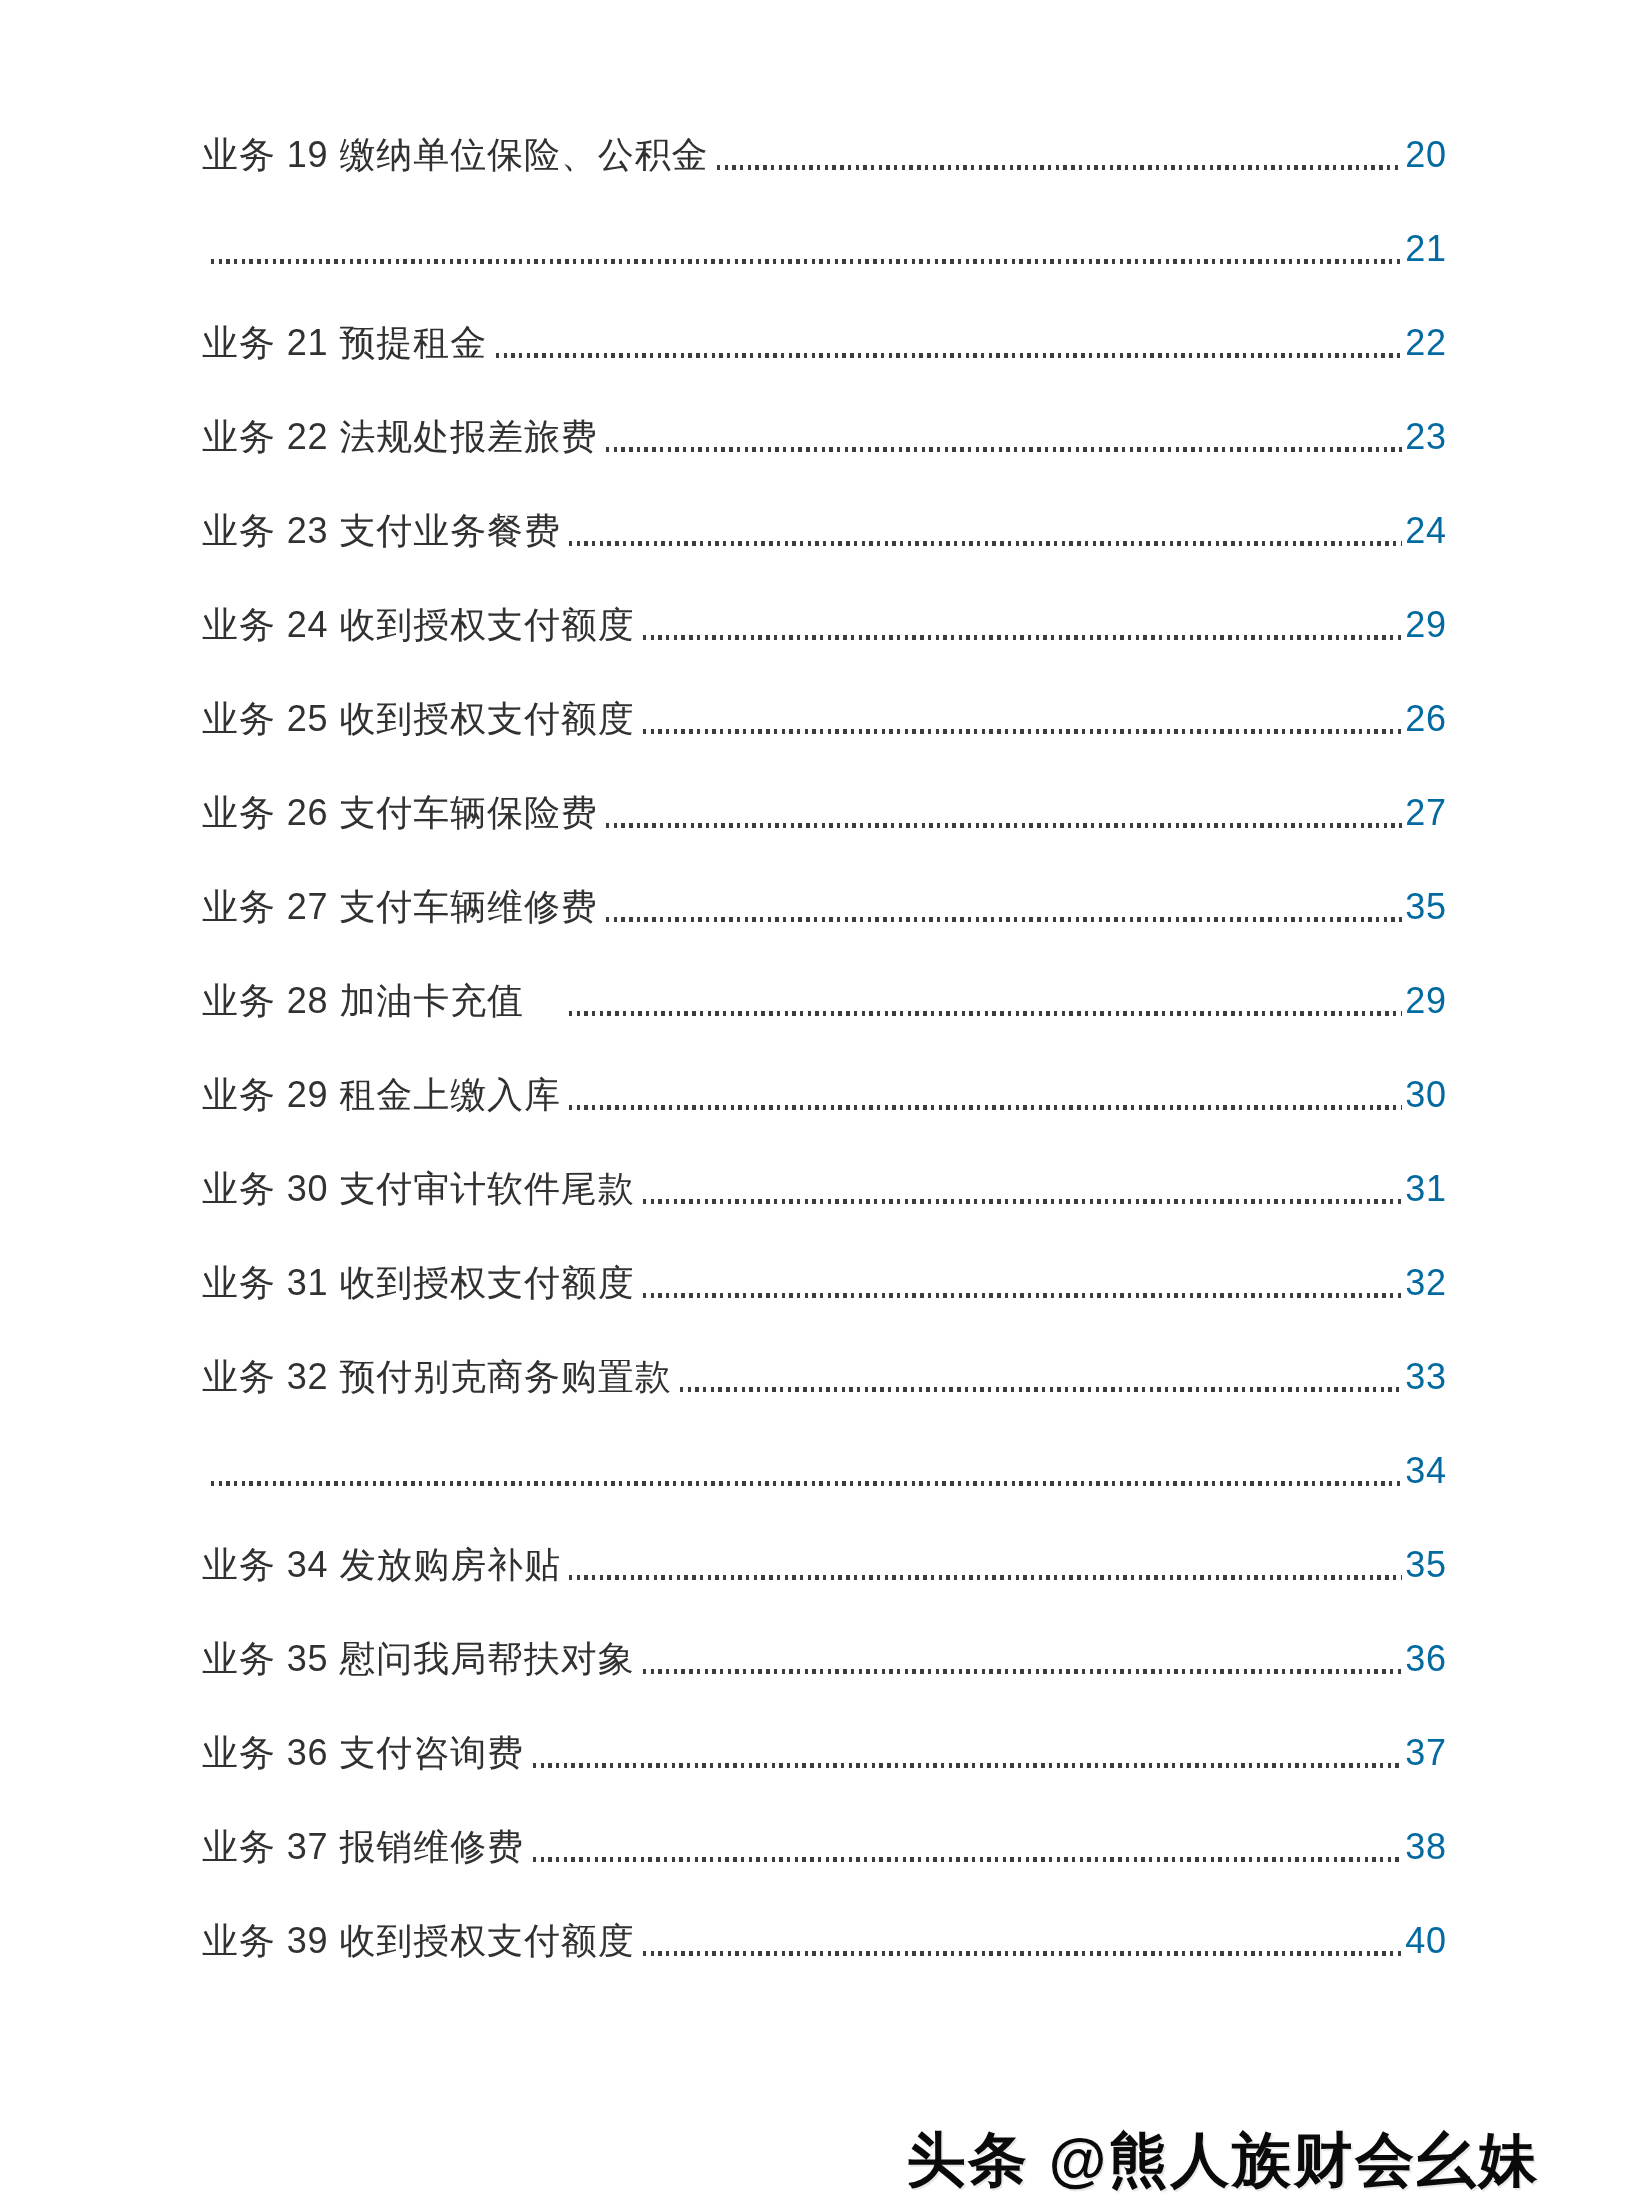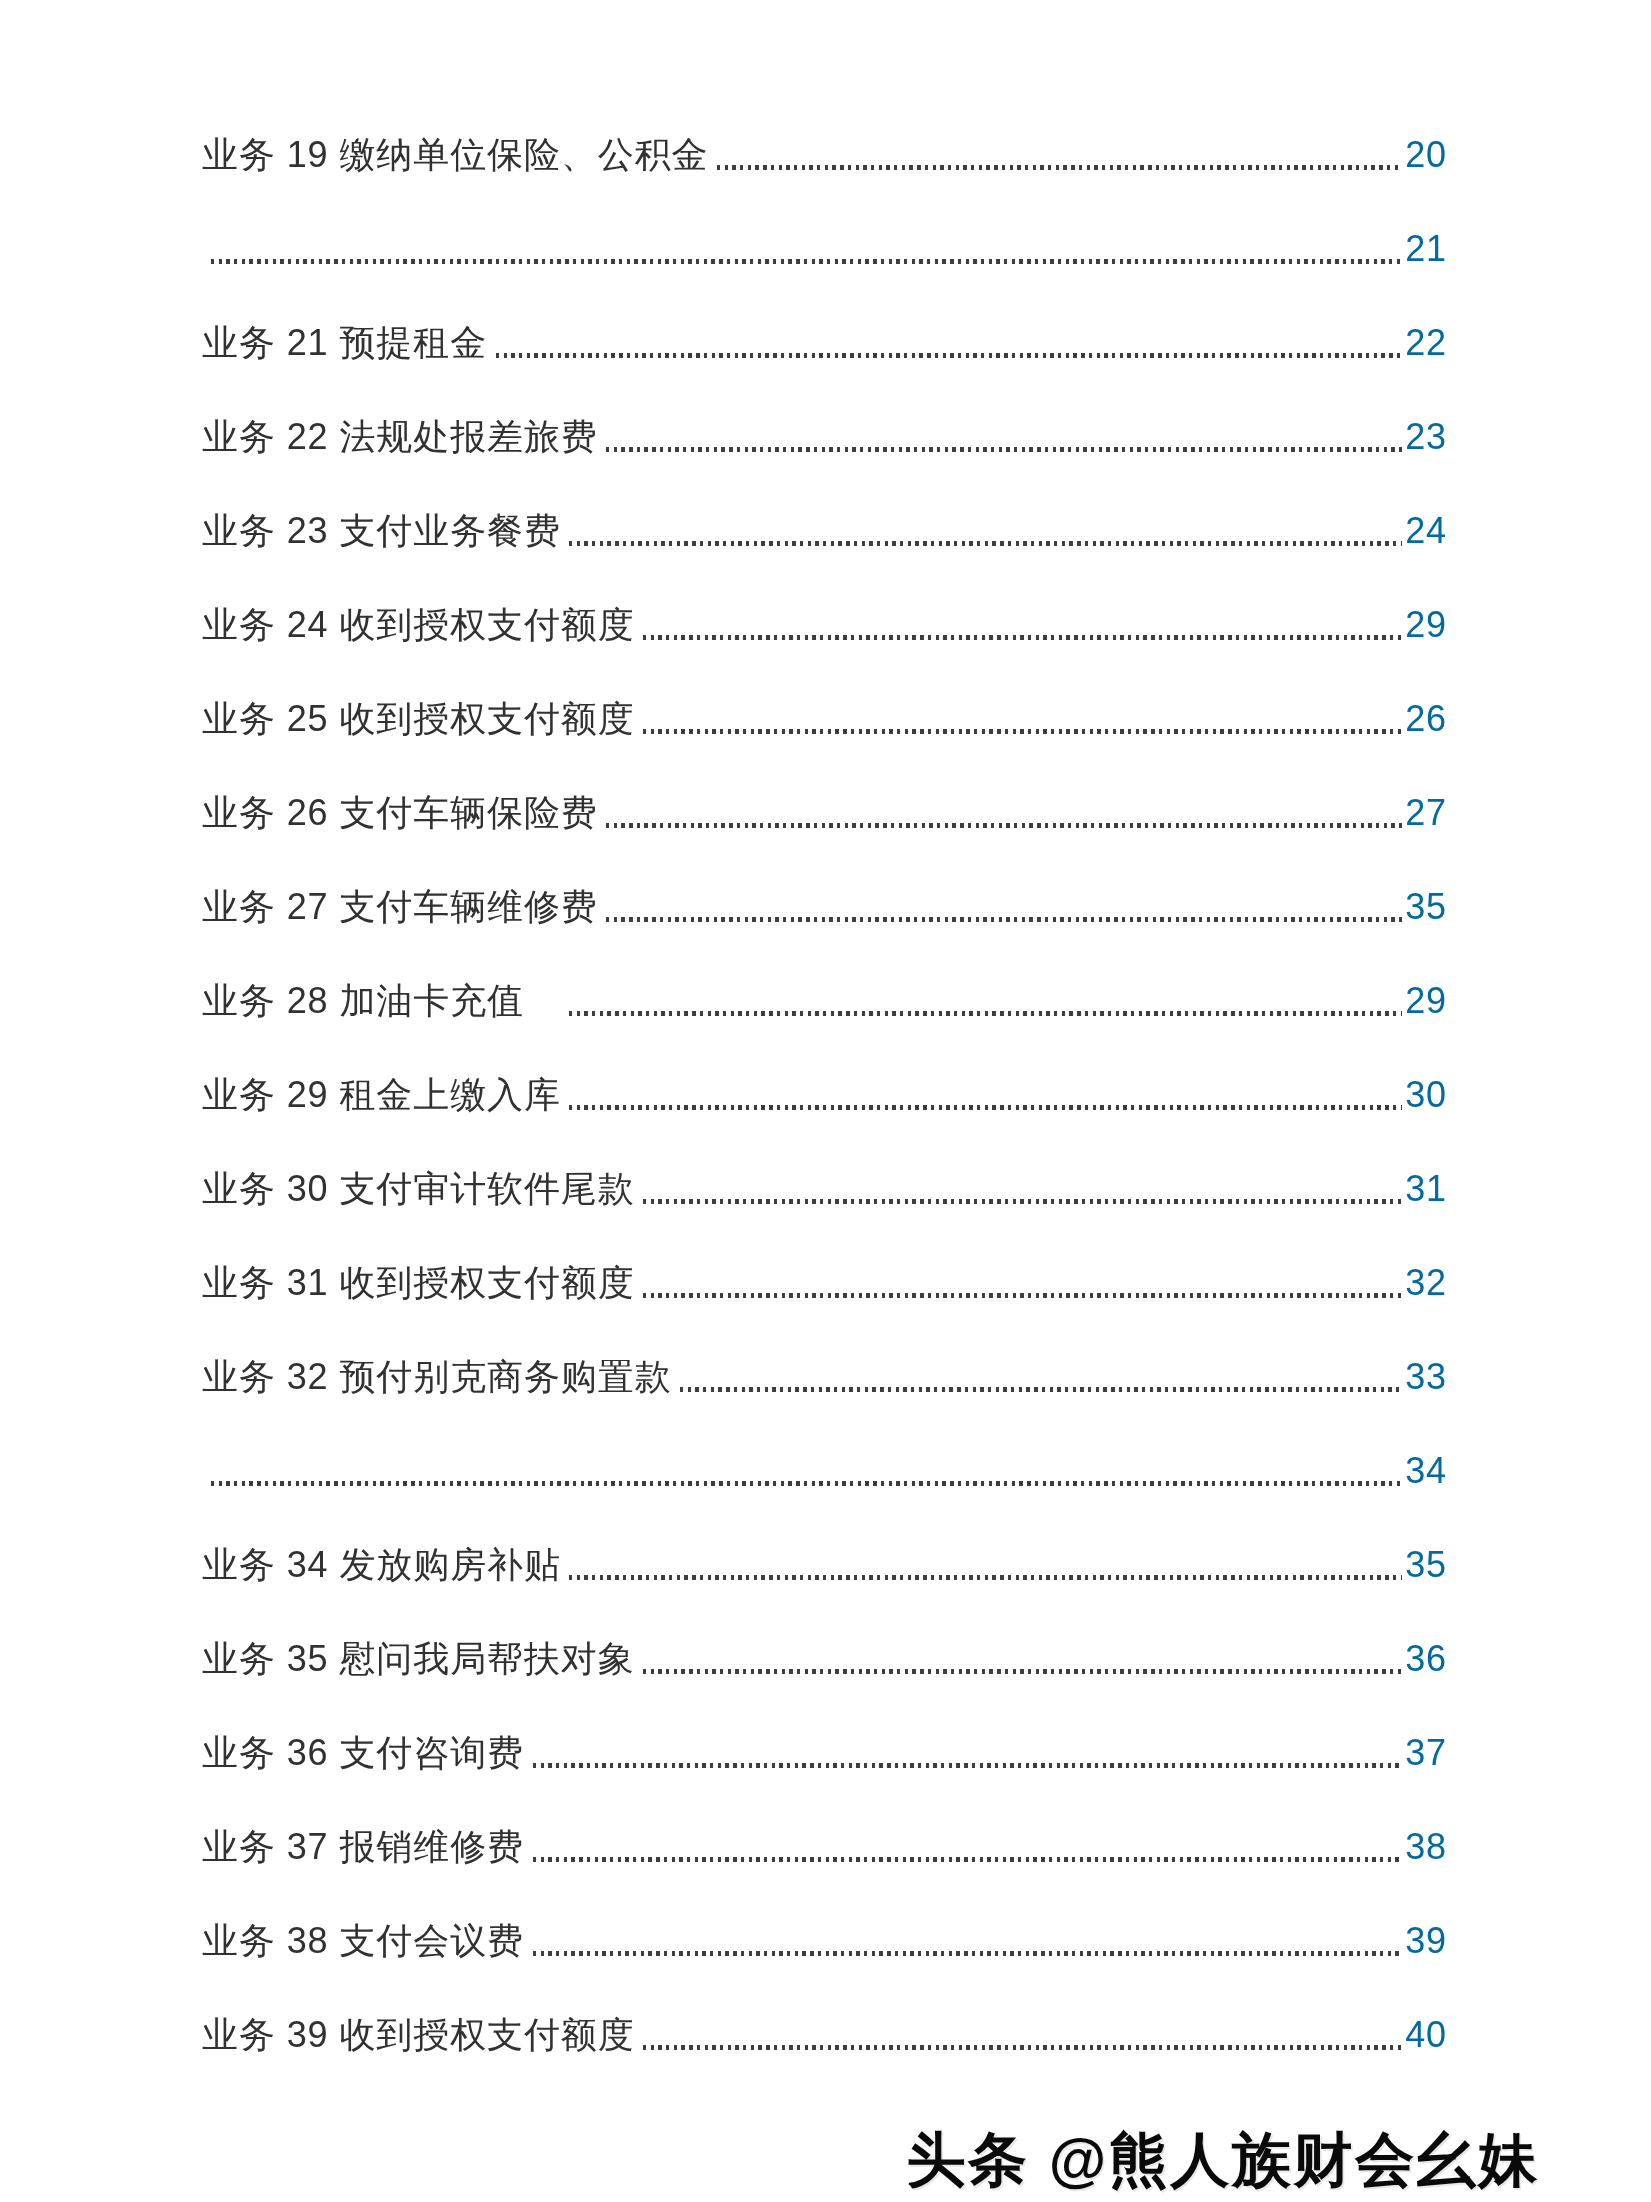--- a/index.html
+++ b/index.html
@@ -83,18 +83,17 @@
       <div class="toc-row"><span class="toc-title">业务 28 加油卡充值　</span><div class="dot-leader"></div><span class="page-num">29</span></div>
       <div class="toc-row"><span class="toc-title">业务 29 租金上缴入库</span><div class="dot-leader"></div><span class="page-num">30</span></div>
       <div class="toc-row"><span class="toc-title">业务 30 支付审计软件尾款</span><div class="dot-leader"></div><span class="page-num">31</span></div>
       <div class="toc-row"><span class="toc-title">业务 31 收到授权支付额度</span><div class="dot-leader"></div><span class="page-num">32</span></div>
       <div class="toc-row"><span class="toc-title">业务 32 预付别克商务购置款</span><div class="dot-leader"></div><span class="page-num">33</span></div>
       <div class="toc-row"><div class="dot-leader"></div><span class="page-num">34</span></div>
       <div class="toc-row"><span class="toc-title">业务 34 发放购房补贴</span><div class="dot-leader"></div><span class="page-num">35</span></div>
       <div class="toc-row"><span class="toc-title">业务 35 慰问我局帮扶对象</span><div class="dot-leader"></div><span class="page-num">36</span></div>
       <div class="toc-row"><span class="toc-title">业务 36 支付咨询费</span><div class="dot-leader"></div><span class="page-num">37</span></div>
       <div class="toc-row"><span class="toc-title">业务 37 报销维修费</span><div class="dot-leader"></div><span class="page-num">38</span></div>
-      <div class="toc-row"><span class="toc-title">业务 38 支付会议费</span><div class="dot-leader"></div><span class="page-num">39</span></div>
       <div class="toc-row"><span class="toc-title">业务 39 收到授权支付额度</span><div class="dot-leader"></div><span class="page-num">40</span></div>
     </div>
   <div class="watermark">头条 @熊人族财会幺妹</div>
 </div>
 
 
 </body></html>

